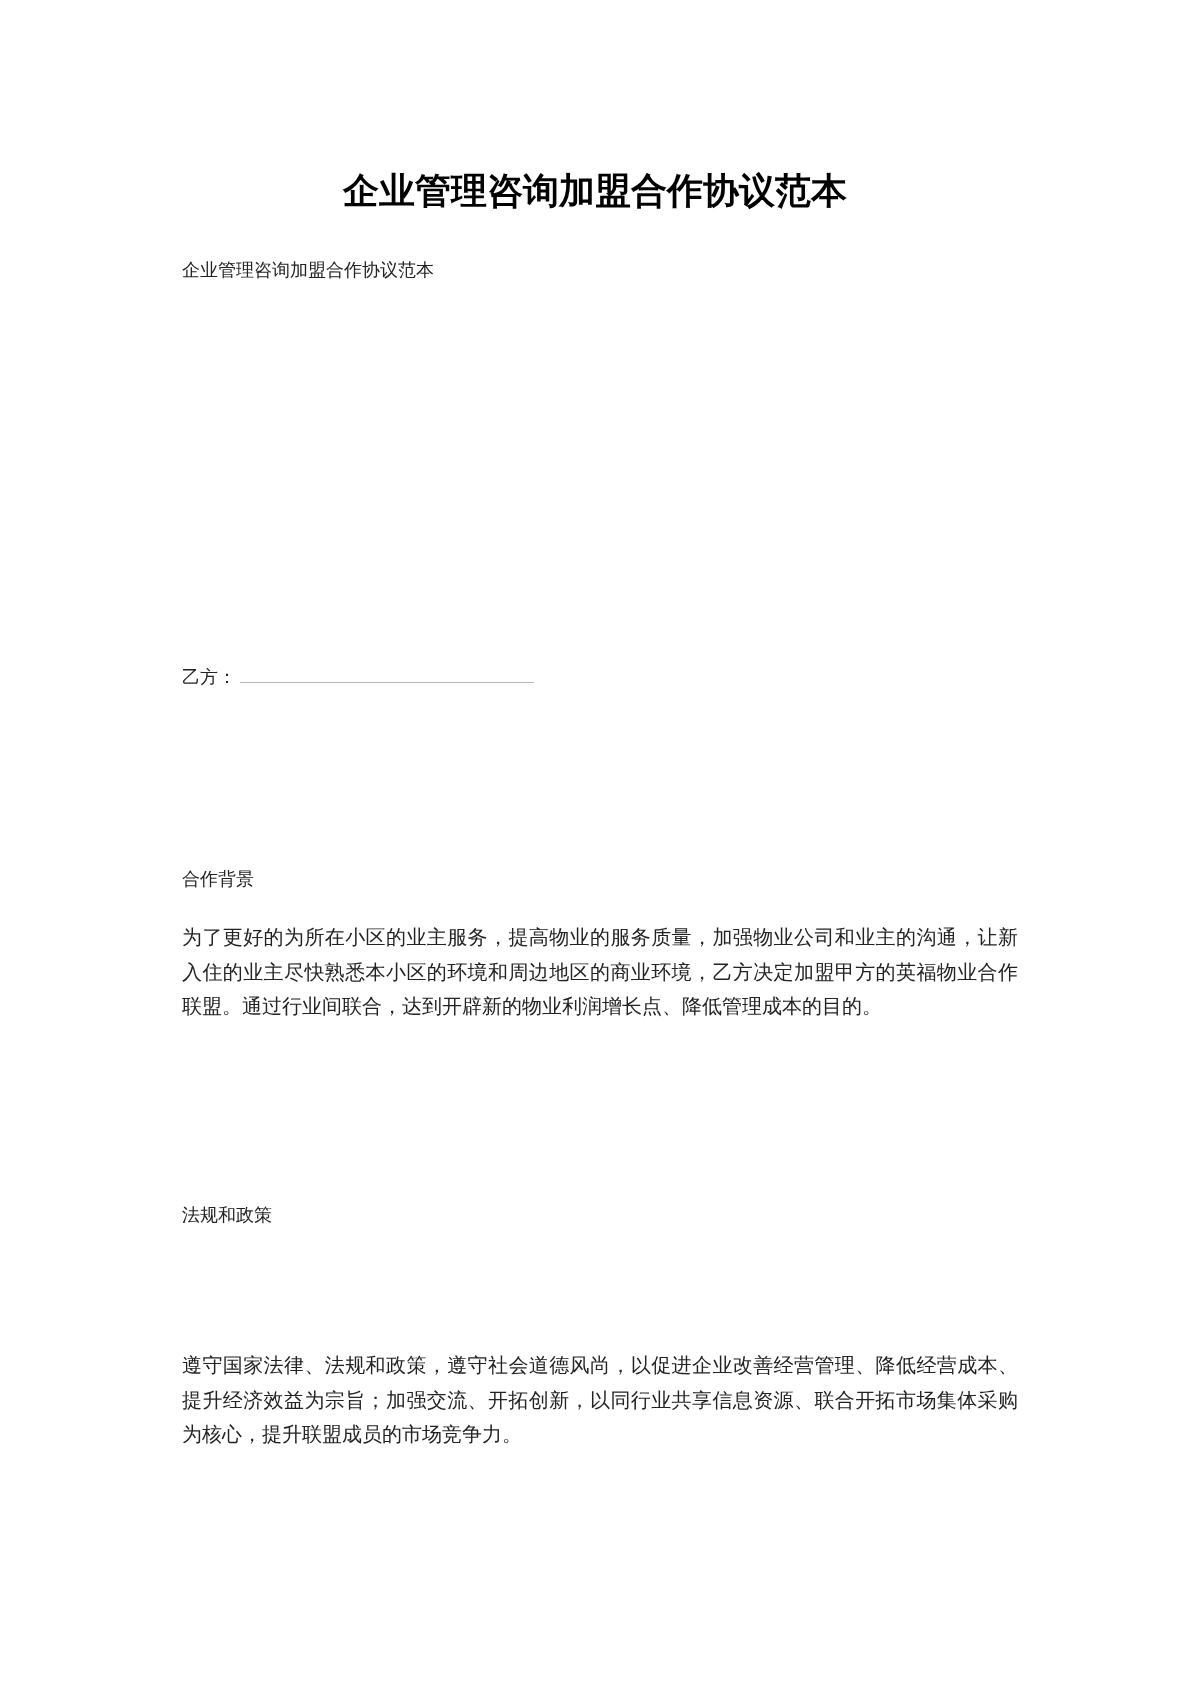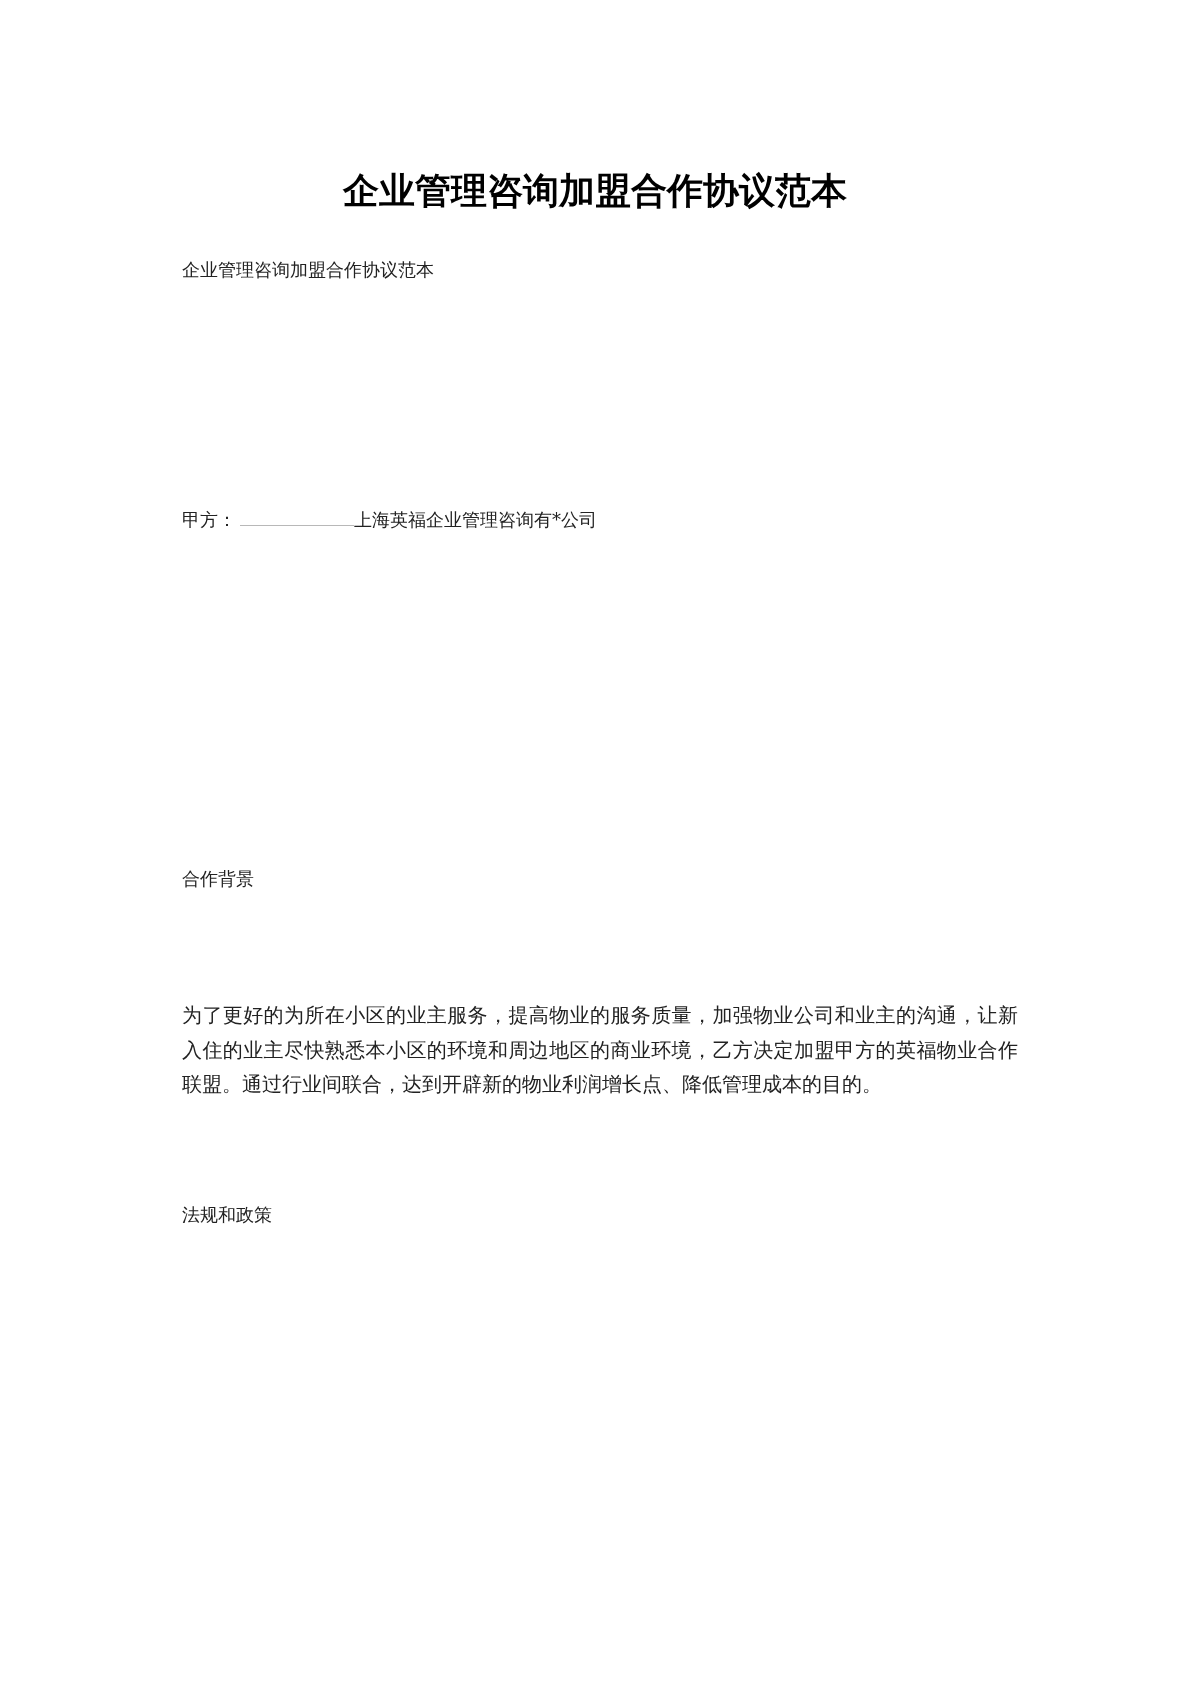--- a/index.html
+++ b/index.html
@@ -15,25 +15,26 @@
 </style>
 </head>
 <body>
 
 <div class="page">
 
   <div class="title">企业管理咨询加盟合作协议范本</div>
 
   <div class="line" style="top:258px;">企业管理咨询加盟合作协议范本</div>
 
-  <div class="line" style="top:507px;">
-    <span>甲方：</span><span class="uline" style="width:114px;"></span><span>上海英福企业管理咨询有*公司</span>
+
+  <div class="line" style="top:664px;">
+    <span>乙方：</span><span class="uline" style="width:294px;"></span><span></span>
   </div>
-
 
   <div class="line" style="top:867px;">合作背景</div>
 
-  <div class="para" style="top:998px;">为了更好的为所在小区的业主服务，提高物业的服务质量，加强物业公司和业主的沟通，让新入住的业主尽快熟悉本小区的环境和周边地区的商业环境，乙方决定加盟甲方的英福物业合作联盟。通过行业间联合，达到开辟新的物业利润增长点、降低管理成本的目的。</div>
+  <div class="para" style="top:920px;">为了更好的为所在小区的业主服务，提高物业的服务质量，加强物业公司和业主的沟通，让新入住的业主尽快熟悉本小区的环境和周边地区的商业环境，乙方决定加盟甲方的英福物业合作联盟。通过行业间联合，达到开辟新的物业利润增长点、降低管理成本的目的。</div>
 
   <div class="line" style="top:1203px;">法规和政策</div>
 
+  <div class="para" style="top:1348px;">遵守国家法律、法规和政策，遵守社会道德风尚，以促进企业改善经营管理、降低经营成本、提升经济效益为宗旨；加强交流、开拓创新，以同行业共享信息资源、联合开拓市场集体采购为核心，提升联盟成员的市场竞争力。</div>
 
 </div>
 
 </body></html>

